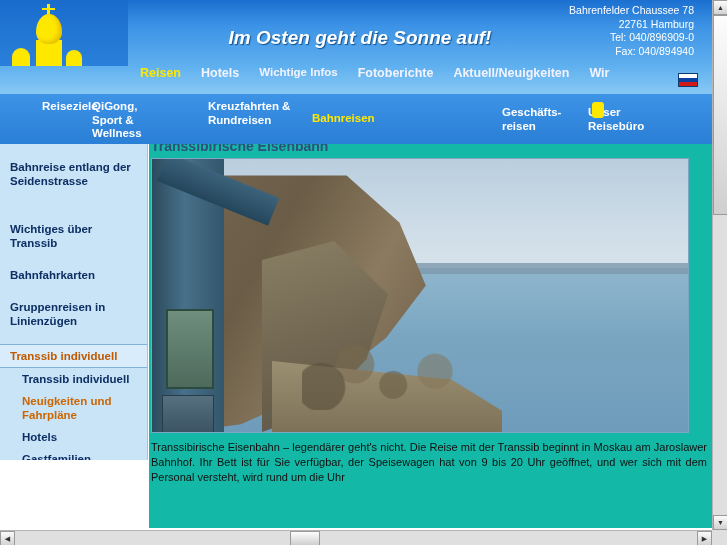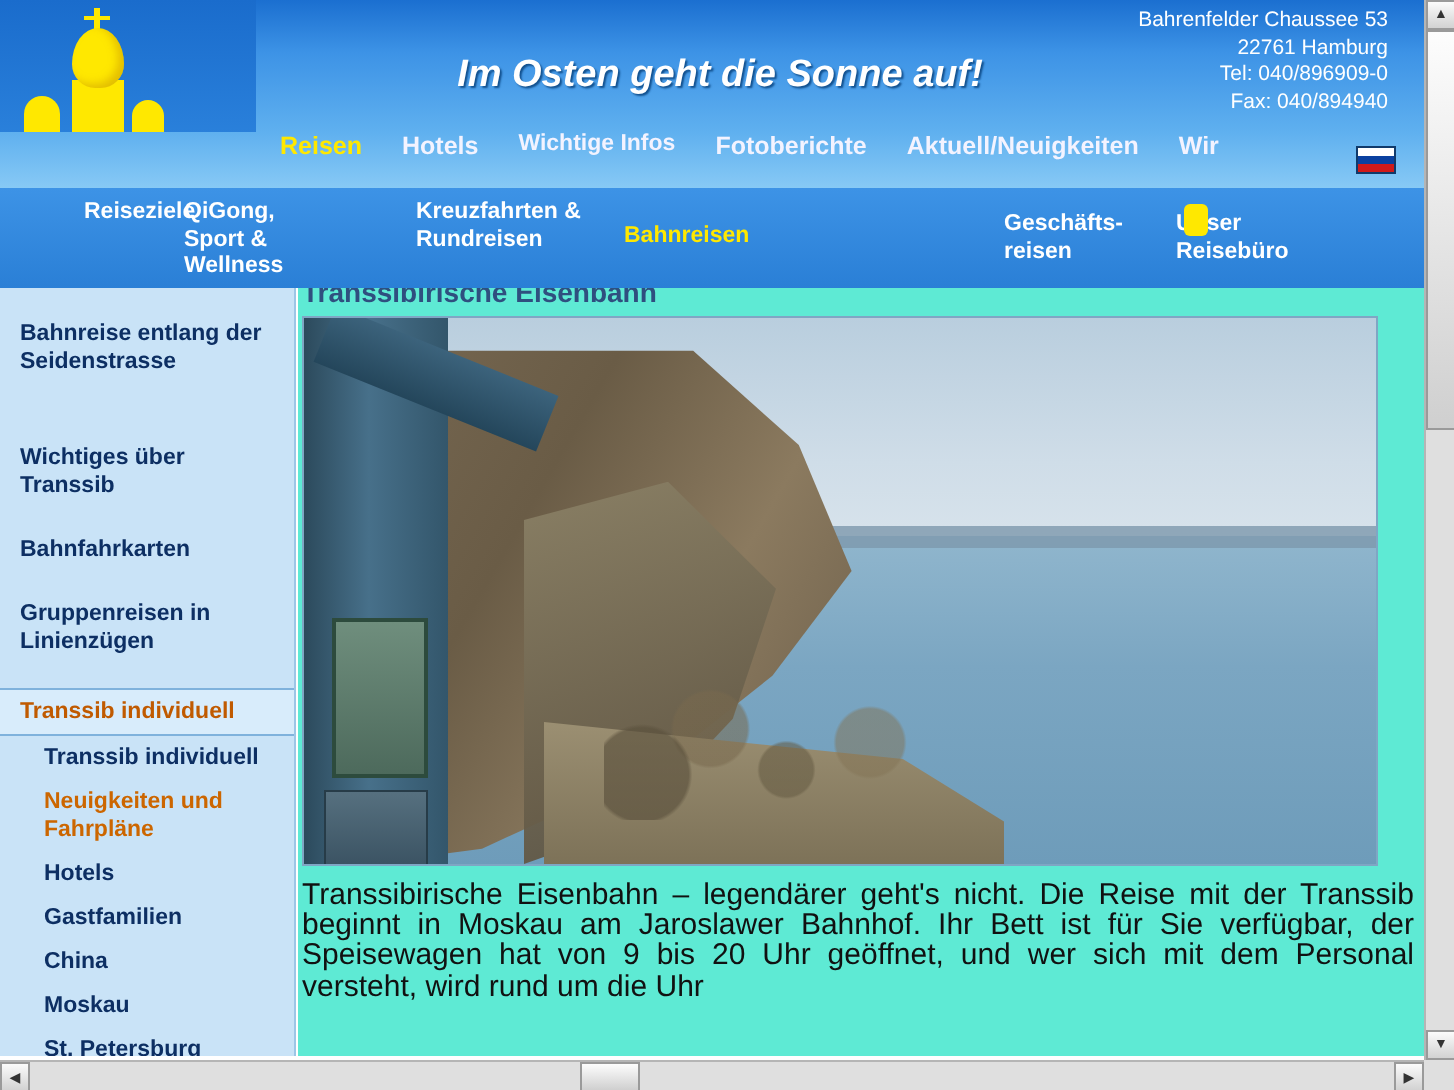--- a/index.html
+++ b/index.html
@@ -139,21 +139,21 @@
     font-weight: bold;
     line-height: 13.5px;
     color: #ffffff;
     cursor: pointer;
   }
   .nav2 .cell.active { color: #ffe800; }
 
   
   .leftcol {
     position: absolute; left: 0; top: 144px;
-    width: 148px; height: 384px;
+    width: 148px; height: 316px;
     background: #c9e3f7;
     border-right: 1px solid #9cc6e6;
     overflow: hidden;
   }
   .lc-item {
     font-size: 11.5px;
     font-weight: bold;
     color: #0d2f63;
     line-height: 14px;
     padding: 4px 6px 4px 10px;
@@ -168,21 +168,21 @@
     border-top: 1px solid #7fb2dc;
     border-bottom: 1px solid #7fb2dc;
     color: #c05a00;
   }
   .lc-item.orange { color: #cc6600; }
 
   
   .main {
     position: absolute; left: 149px; top: 144px;
     width: 563px; height: 384px;
-    background: #5eead4;
+    background: #14b8a6;
     overflow: hidden;
   }
   .page-title {
     position: absolute; left: 0; top: -6px;
     width: 563px;
     font-size: 14px;
     font-weight: bold;
     color: #2f4f7f;
     padding-left: 2px;
   }
@@ -260,21 +260,21 @@
   }
 
   .cols {
     position: absolute; left: 2px; top: 296px;
     width: 556px; height: 86px;
     display: flex;
     gap: 14px;
   }
   .col {
     flex: 1 1 0;
-    font-size: 15px;
+    font-size: 11px;
     line-height: 15.2px;
     color: #111111;
     text-align: justify;
     overflow: hidden;
   }
 
   
   .vscroll {
     position: absolute; right: 0; top: 0;
     width: 15px; height: 530px;
@@ -322,21 +322,21 @@
         <div class="spire"></div>
         <div class="cross-h"></div>
         <div class="bulb"></div>
       </div>
       <div class="logo-text">GO EAST</div>
     </div>
 
     <div class="headline">Im Osten geht die Sonne auf!</div>
 
     <div class="contact">
-      <div>Bahrenfelder Chaussee 53</div>
+      <div>Bahrenfelder Chaussee 78</div>
       <div>22761 Hamburg</div>
       <div>Tel: 040/896909-0</div>
       <div>Fax: 040/894940</div>
     </div>
   </div>
 
   <div class="nav1">
     <div class="items">
       <div class="item active">Reisen</div>
       <div class="item">Hotels</div>

